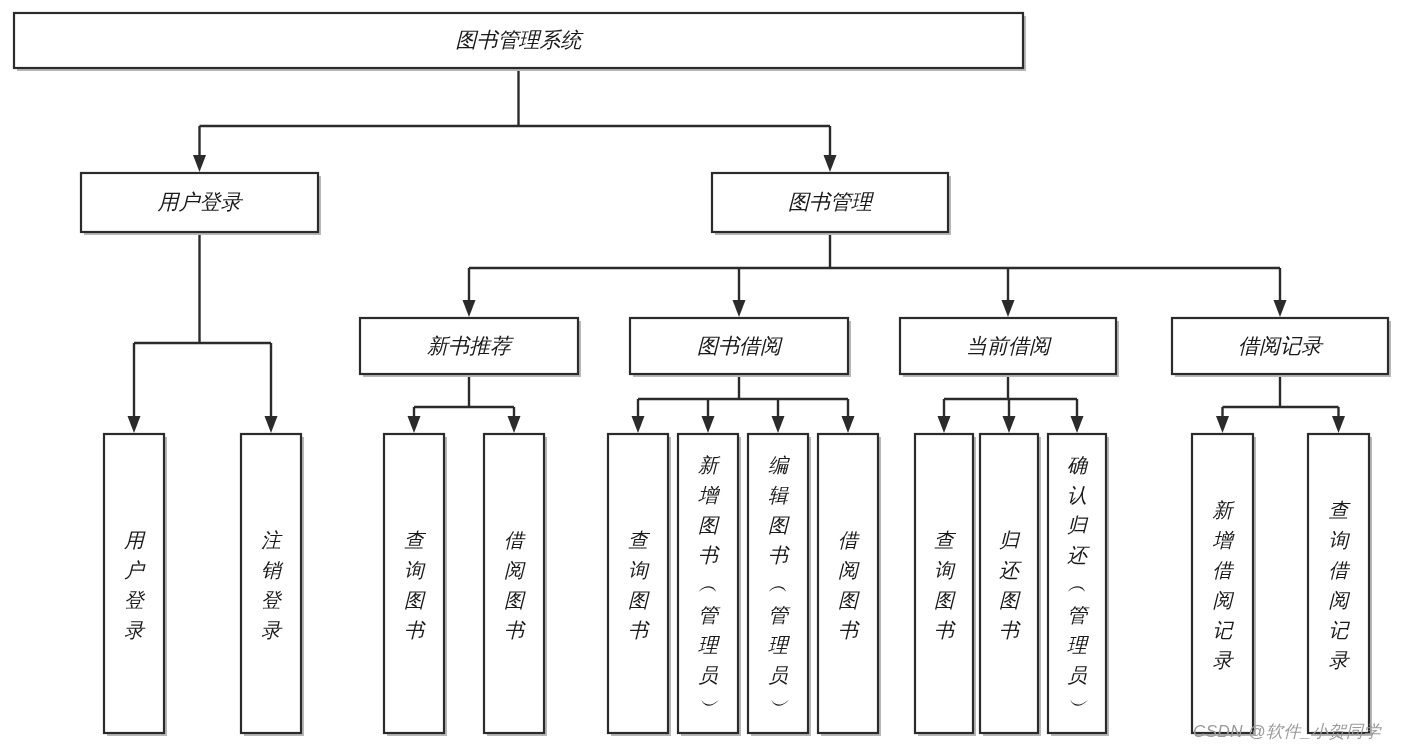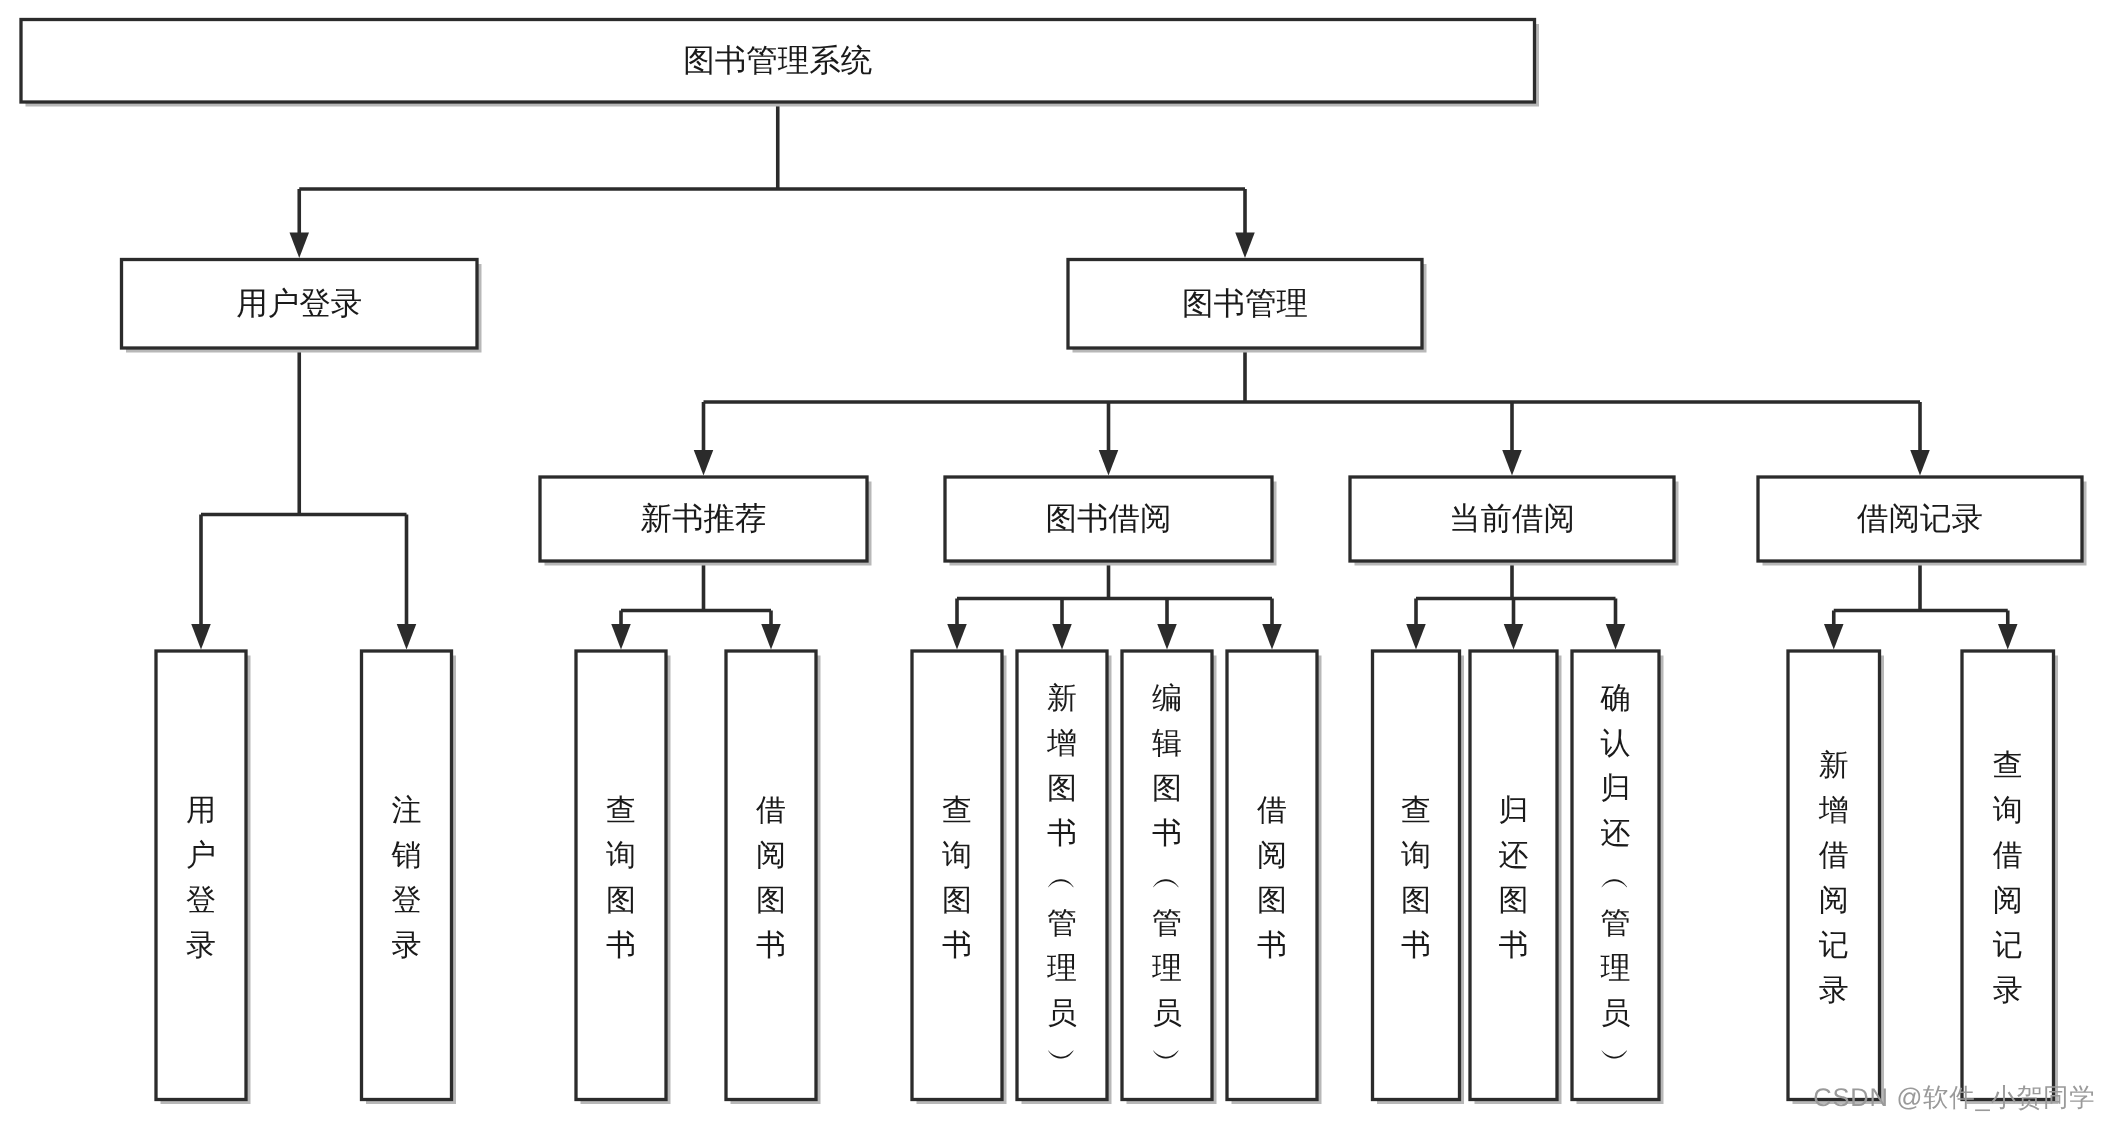--- a/index.html
+++ b/index.html
@@ -9,20 +9,21 @@
   }
   body {
     font-family: "Liberation Sans", "DejaVu Sans", sans-serif;
   }
   #diagram-root {
     position: relative;
     width: 1405px;
     height: 747px;
     background: #ffffff;
     overflow: hidden;
+    font-style: italic;
   }
   svg#flow {
     position: absolute;
     left: 0;
     top: 0;
     width: 1405px;
     height: 747px;
   }
   .node-box {
     fill: #ffffff;
@@ -51,21 +52,21 @@
     dominant-baseline: middle;
   }
   .node-label-v {
     font-family: "Liberation Sans", "DejaVu Sans", sans-serif;
     fill: #1a1a1a;
     font-size: 20px;
     text-anchor: middle;
   }
   .watermark {
     position: absolute;
-    right: 8px;
+    right: 24px;
     bottom: 4px;
     font-family: "Liberation Sans", "DejaVu Sans", sans-serif;
     font-size: 17px;
     color: #9a9a9a;
     letter-spacing: 0.5px;
     white-space: nowrap;
     pointer-events: none;
   }
 </style>
 </head>

